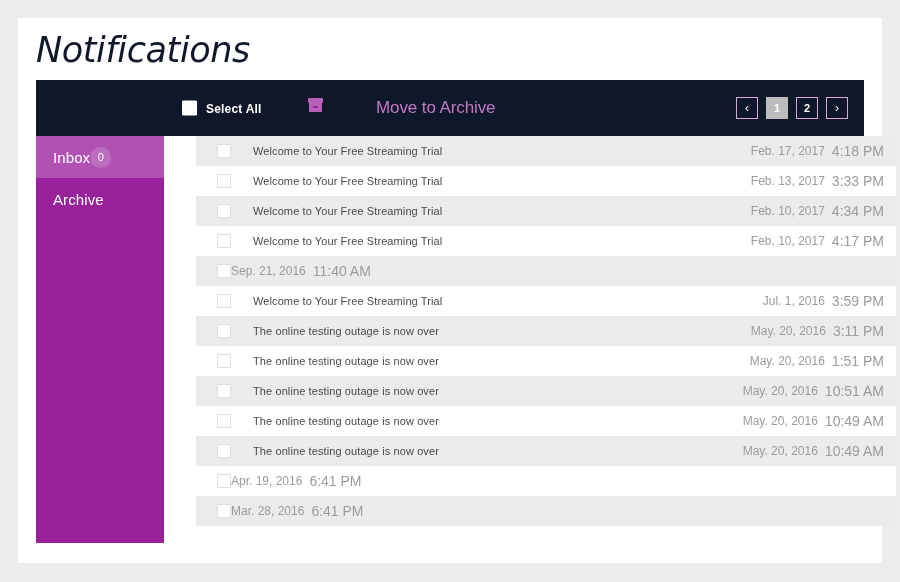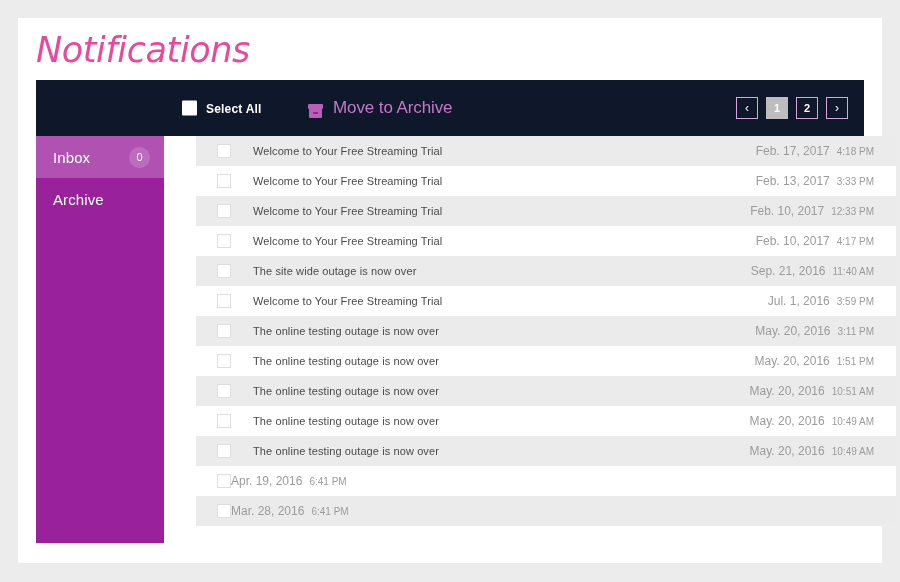--- a/index.html
+++ b/index.html
@@ -27,21 +27,21 @@
   
   .page-title {
     position: absolute;
     left: 18px;
     top: 12px;
     font-family: "DejaVu Sans", sans-serif;
     font-style: italic;
     font-weight: 400;
     font-size: 35px;
     letter-spacing: -0.4px;
-    color: #ec4899;
+    color: #0f172a;
     white-space: nowrap;
   }
 
   
   .toolbar {
     position: absolute;
     left: 18px;
     top: 62px;
     width: 828px;
     height: 56px;
@@ -72,26 +72,27 @@
   .select-all-label {
     margin-left: 9px;
     color: #ffffff;
     font-size: 12px;
     font-weight: bold;
     letter-spacing: 0.2px;
     white-space: nowrap;
   }
   .move-archive {
     display: flex;
-    align-items: flex-end;
+    align-items: flex-start;
     position: absolute;
     left: 272px;
     top: 50%;
     transform: translateY(-50%);
     cursor: default;
+    gap: 43px;
   }
   .archive-icon {
     width: 15px;
     height: 14px;
     display: inline-block;
     position: relative;
   }
   .archive-icon .lid {
     position: absolute;
     left: 0; top: 0;
@@ -163,21 +164,20 @@
     height: 407px;
     background: #99219b;
   }
   .side-item {
     height: 42px;
     display: flex;
     align-items: center;
     padding: 0 14px 0 17px;
     box-sizing: border-box;
     cursor: pointer;
-    justify-content: space-between;
   }
   .side-item.active {
     background: #b152b2;
   }
   .side-label {
     color: #ffffff;
     font-size: 15px;
     letter-spacing: 0.1px;
   }
   .side-badge {
@@ -231,24 +231,24 @@
     flex: 1 1 auto;
   }
   .row-date {
     font-size: 12px;
     color: #9b9b9b;
     white-space: nowrap;
     margin-right: 7px;
     flex: 0 0 auto;
   }
   .row-time {
-    font-size: 10px;
+    font-size: 14px;
     color: #9b9b9b;
     white-space: nowrap;
-    margin-right: 22px;
+    margin-right: 12px;
     flex: 0 0 auto;
   }
 </style>
 </head>
 <body>
 
 <div class="page-card">
 
   <div class="page-title">Notifications</div>
 
@@ -299,31 +299,30 @@
       <div class="row">
         <div class="row-cb"></div>
         <div class="row-title">Welcome to Your Free Streaming Trial</div>
         <div class="row-date">Feb. 13, 2017</div>
         <div class="row-time">3:33 PM</div>
       </div>
       <div class="row alt">
         <div class="row-cb"></div>
         <div class="row-title">Welcome to Your Free Streaming Trial</div>
         <div class="row-date">Feb. 10, 2017</div>
-        <div class="row-time">12:33 PM</div>
+        <div class="row-time">4:34 PM</div>
       </div>
       <div class="row">
         <div class="row-cb"></div>
         <div class="row-title">Welcome to Your Free Streaming Trial</div>
         <div class="row-date">Feb. 10, 2017</div>
         <div class="row-time">4:17 PM</div>
       </div>
       <div class="row alt">
         <div class="row-cb"></div>
-        <div class="row-title">The site wide outage is now over</div>
         <div class="row-date">Sep. 21, 2016</div>
         <div class="row-time">11:40 AM</div>
       </div>
       <div class="row">
         <div class="row-cb"></div>
         <div class="row-title">Welcome to Your Free Streaming Trial</div>
         <div class="row-date">Jul. 1, 2016</div>
         <div class="row-time">3:59 PM</div>
       </div>
       <div class="row alt">

